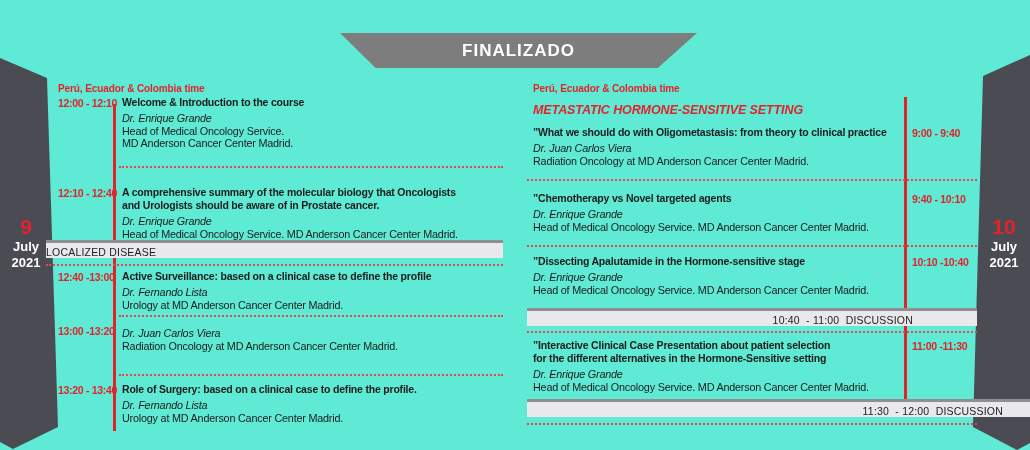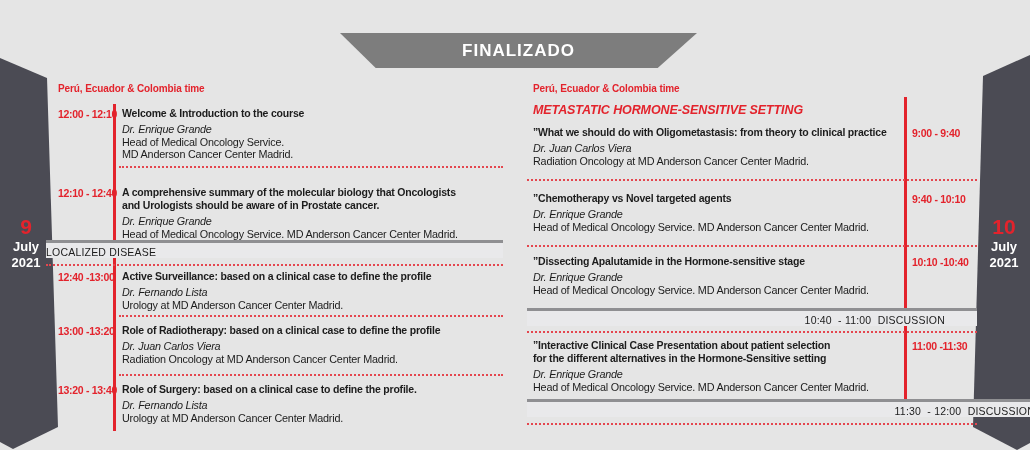--- a/index.html
+++ b/index.html
@@ -1,16 +1,16 @@
 <!DOCTYPE html>
 <html><head>
 <meta charset="utf-8">
 <style>
   html,body{margin:0;padding:0;background:#ffffff;}
-  .stage{position:relative;width:1030px;height:450px;background:#e5e5e5;overflow:hidden;
+  .stage{position:relative;width:1030px;height:450px;background:#5eead4;overflow:hidden;
          font-family:"Liberation Sans","DejaVu Sans",sans-serif;color:#1c1c1c;}
 
   
   .banner{position:absolute;left:340px;top:33px;width:357px;height:35px;background:#7d7d7d;
           clip-path:polygon(0 0,100% 0,89% 100%,10% 100%);}
   .banner span{display:block;text-align:center;line-height:35px;color:#ffffff;font-weight:bold;
                font-size:17px;letter-spacing:1px;}
 
   
   .ribbon{position:absolute;top:0;width:62px;height:450px;background:#4b4b54;}
@@ -41,21 +41,21 @@
   .speaker{font-style:italic;font-size:10.8px;line-height:12.5px;margin-top:3px;letter-spacing:-0.2px;white-space:pre;}
   .affil{font-size:10.8px;line-height:12.5px;letter-spacing:-0.2px;white-space:pre;}
 
   
   .dots{position:absolute;height:0;border-top:2px dotted #e4464e;}
 
   
   .bar{position:absolute;height:18px;background:#e9e9eb;border-top:3px solid #8f8f92;
        font-size:10.5px;line-height:18px;color:#1c1c1c;letter-spacing:0.2px;white-space:pre;}
   .bar.left-bar{box-sizing:border-box;}
-  .bar.right-bar{text-align:right;padding-right:32px;box-sizing:border-box;}
+  .bar.right-bar{text-align:right;padding-right:64px;box-sizing:border-box;}
 </style>
 </head>
 <body>
 
 <div class="stage">
 
   <div class="banner">
     <span>FINALIZADO</span>
   </div>
 
@@ -72,21 +72,21 @@
       <div class="day">10</div>
       <div class="my">July</div>
       <div class="my">2021</div>
     </div>
   </div>
 
   <div class="tz" style="left:58px;top:83px;">Perú, Ecuador &amp; Colombia time</div>
 
   <div class="vline" style="left:113px;top:104px;height:327px;"></div>
 
-  <div class="l-row" style="top:107px;">
+  <div class="l-row" style="top:96px;">
     <span class="time">12:00 - 12:10</span>
     <div class="body">
       <div class="title">Welcome &amp; Introduction to the course</div>
       <div class="speaker">Dr. Enrique Grande</div>
       <div class="affil">Head of Medical Oncology Service.
 MD Anderson Cancer Center Madrid.</div>
     </div>
   </div>
   <div class="dots" style="left:119px;top:166px;width:384px;"></div>
 
@@ -109,21 +109,20 @@
       <div class="title">Active Surveillance: based on a clinical case to define the profile</div>
       <div class="speaker">Dr. Fernando Lista</div>
       <div class="affil">Urology at MD Anderson Cancer Center Madrid.</div>
     </div>
   </div>
   <div class="dots" style="left:119px;top:315px;width:384px;"></div>
 
   <div class="l-row" style="top:324px;">
     <span class="time">13:00 -13:20</span>
     <div class="body">
-      <div class="title">Role of Radiotherapy: based on a clinical case to define the profile</div>
       <div class="speaker">Dr. Juan Carlos Viera</div>
       <div class="affil">Radiation Oncology at MD Anderson Cancer Center Madrid.</div>
     </div>
   </div>
   <div class="dots" style="left:119px;top:374px;width:384px;"></div>
 
   <div class="l-row" style="top:383px;">
     <span class="time">13:20 - 13:40</span>
     <div class="body">
       <div class="title">Role of Surgery: based on a clinical case to define the profile.</div>

